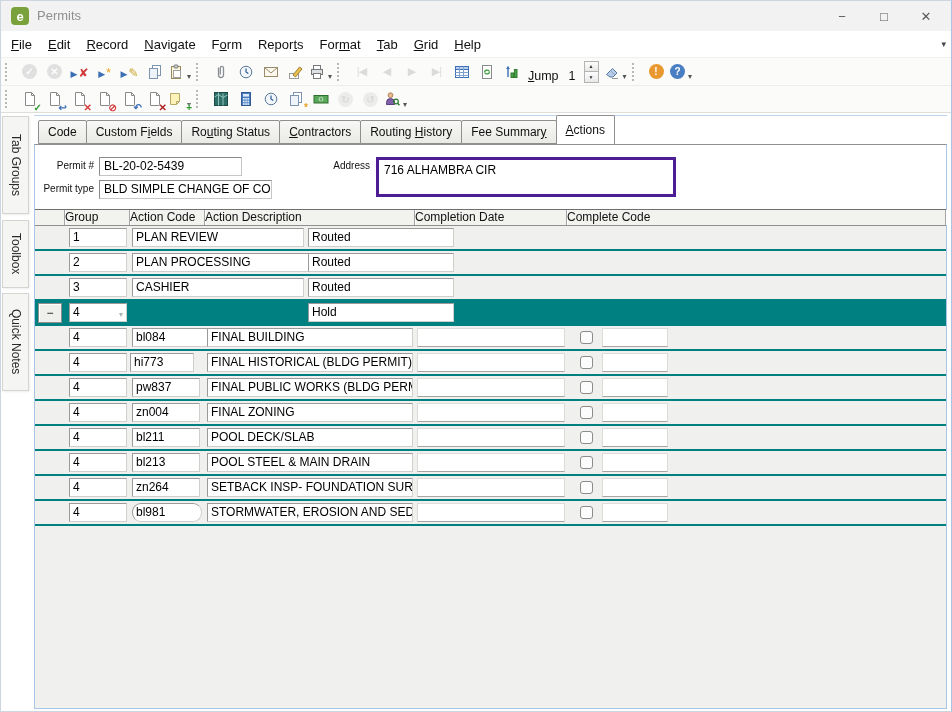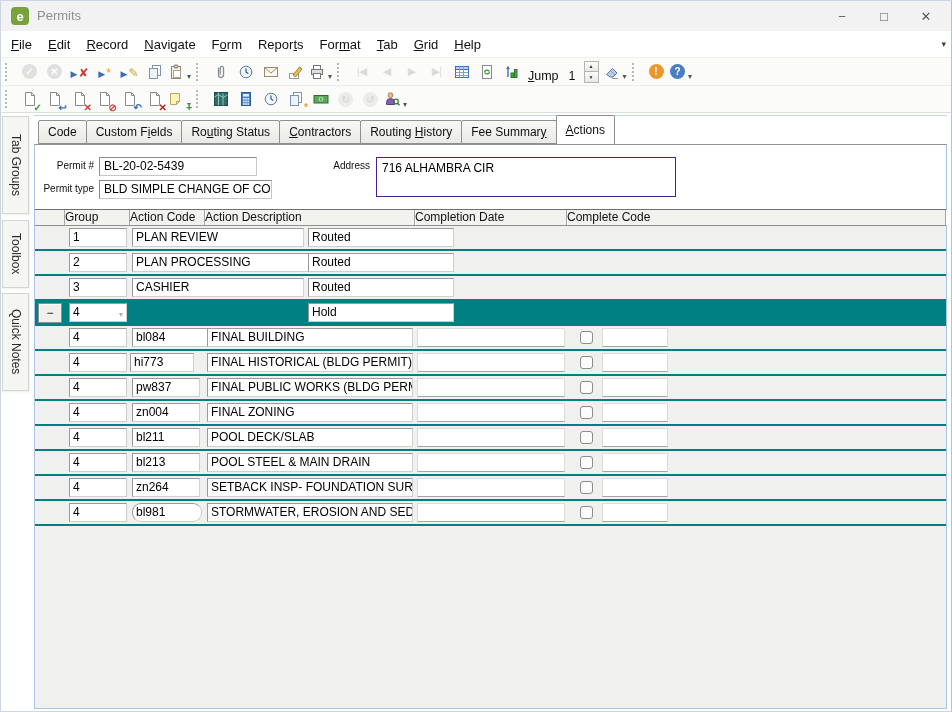--- a/index.html
+++ b/index.html
@@ -67,21 +67,21 @@
   .tab:first-child { margin-left: 0; }
   .tab.active { height: 29px; padding-top: 7px; background: #fff; border-bottom: none; z-index: 4; position: relative; }
   .panel { position: absolute; top: 28px; left: 0; right: 0; bottom: 0; background: #fff;
            border: 1px solid #a8c5e5; border-top: 1px solid #8f8f8f; z-index: 1; }
 
   
   .flabel { position: absolute; font-size: 10px; color: #101010; text-align: right; }
   .ffield { position: absolute; height: 19px; background: #fff; border: 1px solid #8c8c8c;
             border-right-color: #c6c6c6; border-bottom-color: #c6c6c6;
             font-size: 12px; line-height: 17px; padding: 0 4px; white-space: nowrap; overflow: hidden; }
-  .addr-box { position: absolute; background: #fff; border: 1px solid #4c1d95; font-size: 12px;
+  .addr-box { position: absolute; background: #fff; border: 3px solid #4c1d95; font-size: 12px;
               line-height: 15px; padding: 3px 5px; }
   .addr-box div { white-space: pre; }
 
   
   .grid-area { position: absolute; top: 64px; left: 0; right: 0; bottom: 0; background: #f0f0ee; }
   .grid-head { display: flex; height: 17px; background: #f2f2ef; border-top: 1px solid #6f6f6f;
                border-bottom: 1px solid #8f8f8f; }
   .hcell { height: 15px; line-height: 15px; font-size: 12px; color: #101010; 
            border-right: 1px solid #a5a5a5; box-shadow: 1px 0 0 #fff; white-space: nowrap; overflow: hidden; }
   .grid-row { position: relative; height: 25px; border-bottom: 2px solid #008080; background: #f0f0ee; }
@@ -421,21 +421,21 @@
         <div class="tab">Custom F<span class="mn">i</span>elds</div>
         <div class="tab">Ro<span class="mn">u</span>ting Status</div>
         <div class="tab"><span class="mn">C</span>ontractors</div>
         <div class="tab">Routing <span class="mn">H</span>istory</div>
         <div class="tab">Fee Summar<span class="mn">y</span></div>
         <div class="tab active"><span class="mn">A</span>ctions</div>
       </div>
     <div class="panel">
 
       <div class="flabel" style="left:4px; top:15px; width:55px;">Permit #</div>
-      <div class="ffield" style="left:64px; top:12px; width:158px;">BL-20-02-5439</div>
+      <div class="ffield" style="left:64px; top:12px; width:143px;">BL-20-02-5439</div>
 
       <div class="flabel" style="left:0px; top:38px; width:59px;">Permit type</div>
       <div class="ffield" style="left:64px; top:35px; width:173px;">BLD SIMPLE CHANGE OF CONTR</div>
 
       <div class="flabel" style="left:275px; top:15px; width:60px;">Address</div>
       <div class="addr-box" style="left:341px; top:12px; width:300px; height:40px;">
         <div>716 ALHAMBRA CIR</div>
       </div>
 
       <div class="grid-area">

